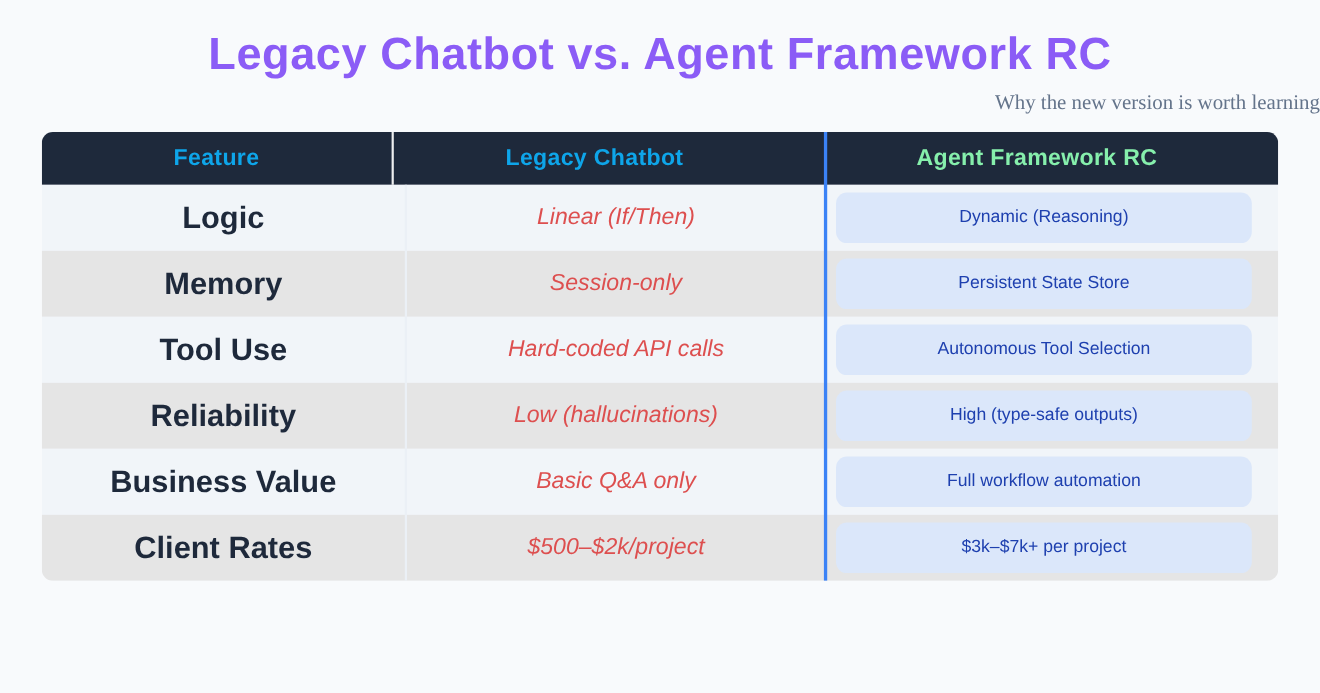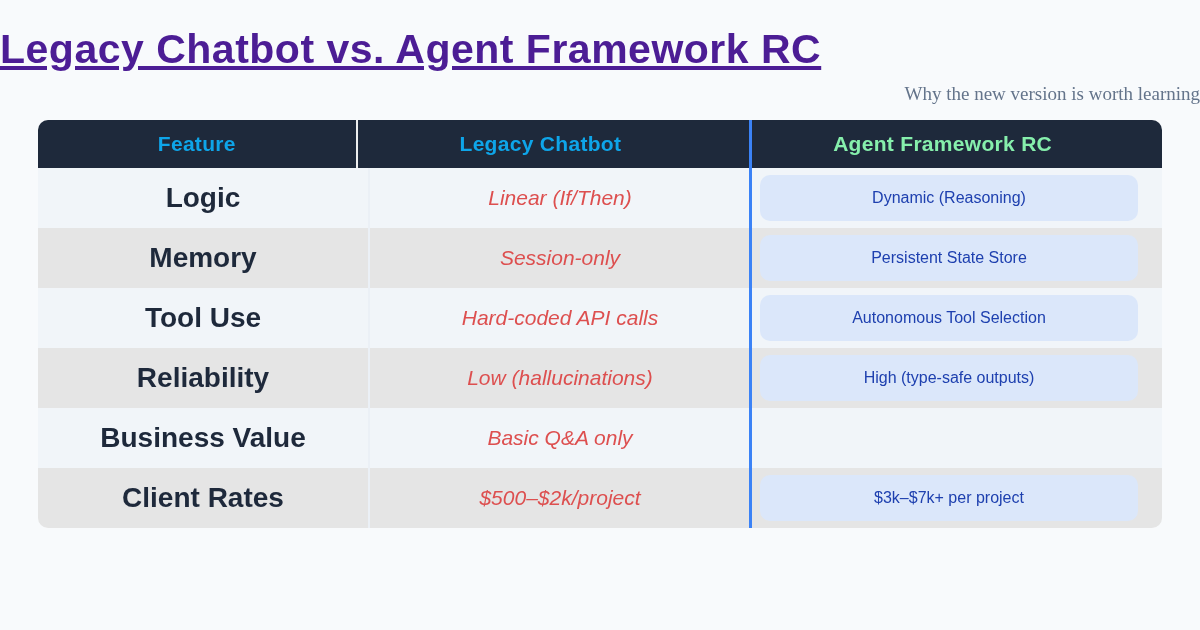--- a/index.html
+++ b/index.html
@@ -3,27 +3,26 @@
 <meta charset="utf-8">
 <style>
   * { margin:0; padding:0; box-sizing:border-box; }
   html,body { width:1200px; height:630px; }
   body {
     background:#f8fafc;
     font-family:"Liberation Sans", sans-serif;
     overflow:hidden;
   }
   .title {
-    text-align:left;
+    text-align:center;
     font-size:41px;
     font-weight:800;
-    color:#4c1d95;
+    color:#8b5cf6;
     margin-top:26px;
     letter-spacing:0.5px;
-    text-decoration:underline;
   }
   .subtitle {
     text-align:right;
     font-size:19px;
     color:#64748b;
     margin-top:10px;
     font-family:Liberation Serif, serif;
   }
   .table {
     position:relative;
@@ -118,20 +117,23 @@
       <div class="td feature">Reliability</div>
       <div class="td legacy">Low (hallucinations)</div>
       <div class="td agent">
         <span class="pill">High (type-safe outputs)</span>
       </div>
     </div>
 
     <div class="tr odd">
       <div class="td feature">Business Value</div>
       <div class="td legacy">Basic Q&amp;A only</div>
+      <div class="td agent">
+        <span class="pill">Full workflow automation</span>
+      </div>
     </div>
 
     <div class="tr even">
       <div class="td feature">Client Rates</div>
       <div class="td legacy">$500–$2k/project</div>
       <div class="td agent">
         <span class="pill">$3k–$7k+ per project</span>
       </div>
     </div>
 

